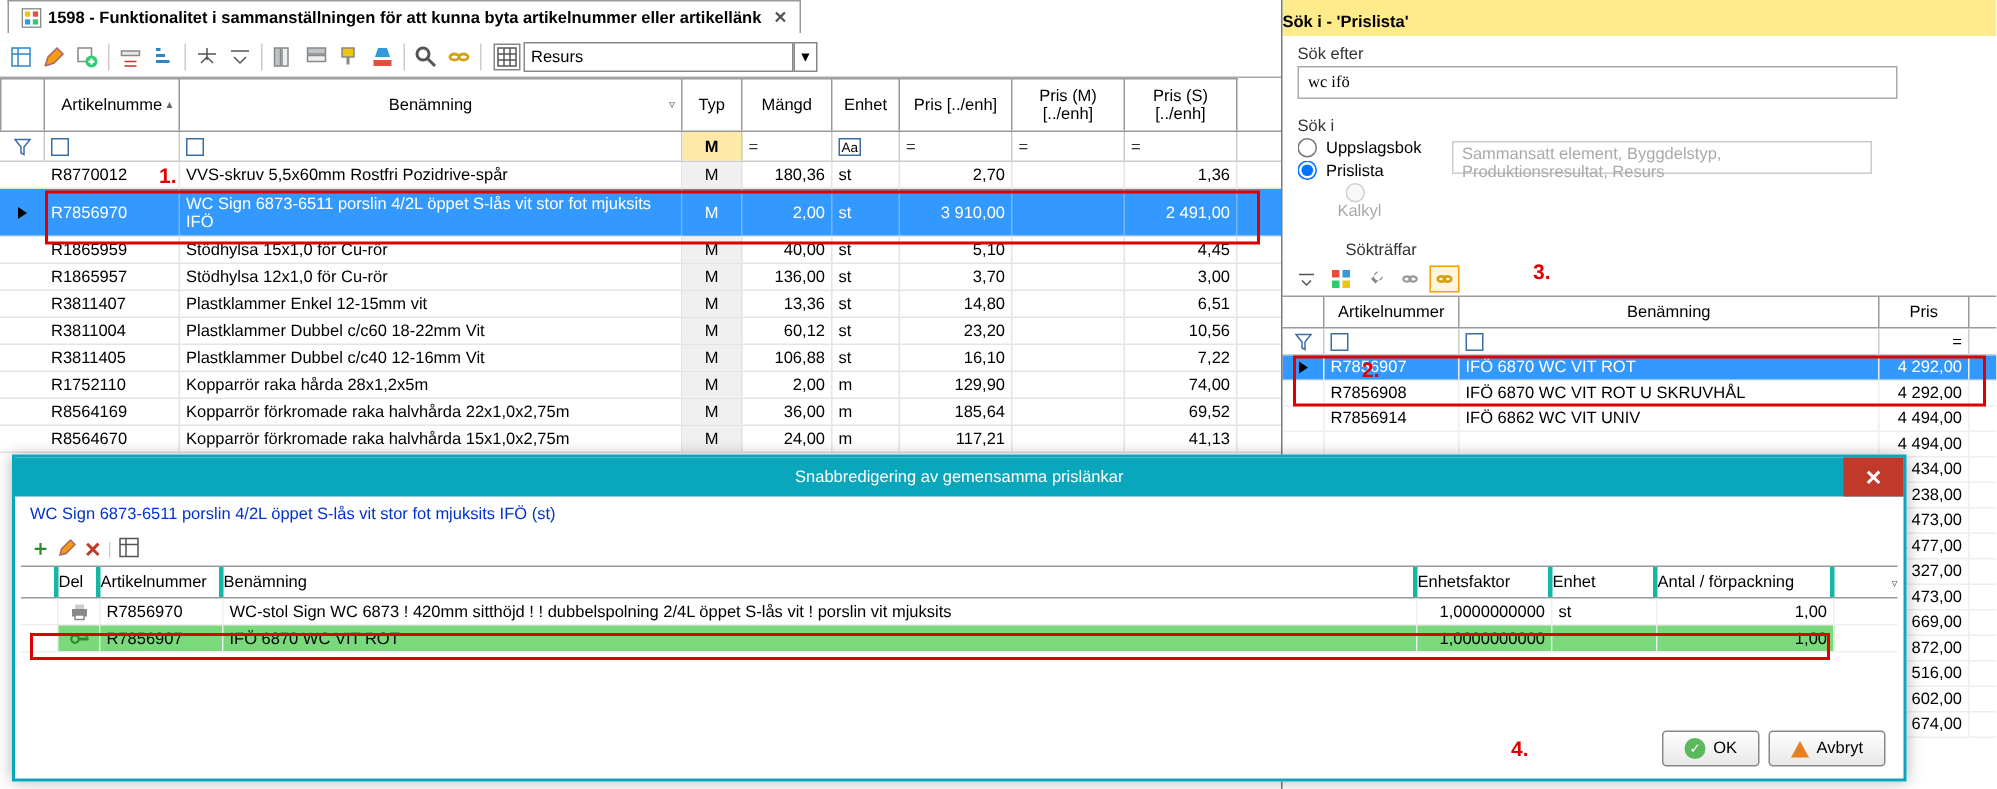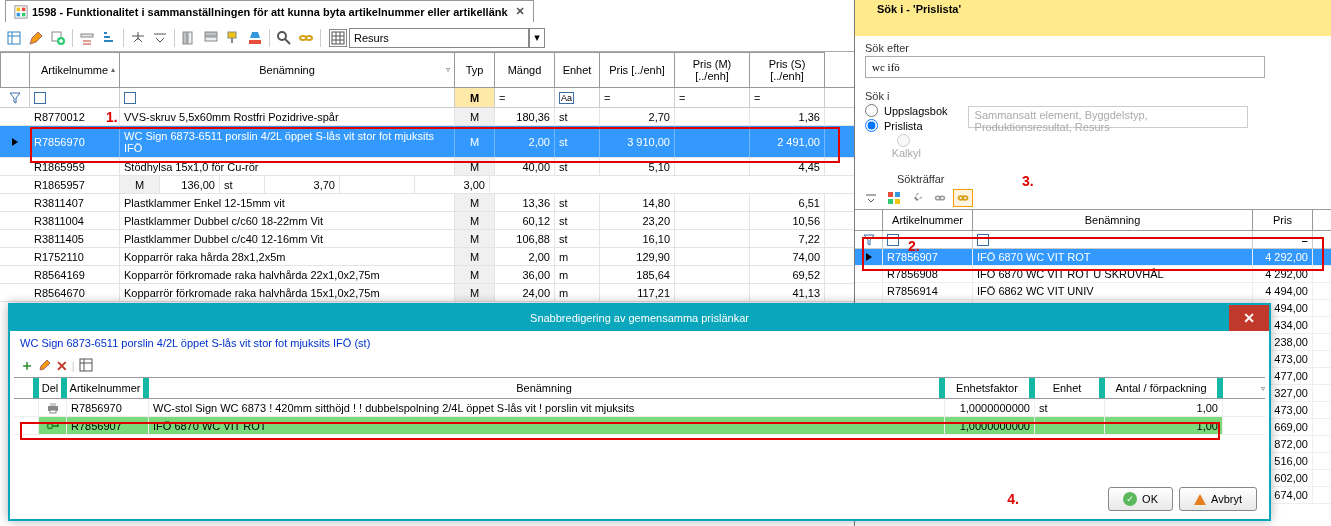--- a/index.html
+++ b/index.html
@@ -56,21 +56,21 @@
   .row-ptr { width: 30px; display: flex; align-items: center; justify-content: center; }
   .ptr-arrow { width: 0; height: 0; border-top: 4px solid transparent; border-bottom: 4px solid transparent; border-left: 6px solid #000; }
   
   .red-box { position: absolute; border: 2px solid #e00000; pointer-events: none; }
   .annotation { position: absolute; color: #e00000; font-weight: bold; font-size: 14px; }
   
   .col-typ-cell { background: #f0f0f0; }
   .grid-row.sel .col-typ-cell { background: #3399ff; }
   
   
-  .rp-header { background: #ffeb8c; padding: 3px 22px; font-weight: bold; height: 36px; display: flex; align-items: flex-start; }
+  .rp-header { background: #ffeb8c; padding: 3px 0; font-weight: bold; height: 24px; display: flex; align-items: flex-end; }
   .rp-section { padding: 6px 10px; }
   .rp-label { color: #333; margin-bottom: 2px; display: block; }
   .rp-input { width: 400px; height: 22px; border: 1px solid #aaa; padding: 2px 6px; font-family: Liberation Serif, serif; }
   .rp-radio-row { display: flex; align-items: center; margin: 2px 0; }
   .rp-radio-row input { margin-right: 6px; }
   .rp-disabled { color: #aaa; flex-direction: column; }
   .rp-extra { border: 1px solid #ccc; height: 22px; padding: 2px 6px; color: #aaa; width: 280px; }
   .rp-sokin { display: flex; gap: 20px; }
   
   .rp-toolbar { display: flex; align-items: center; gap: 3px; padding: 2px 6px; }
@@ -94,21 +94,21 @@
   
   .dialog { position: absolute; left: 8px; top: 303px; width: 1263px; height: 218px; background: #fff; border: 2px solid #0aa6bb; box-shadow: 0 0 10px rgba(0,0,0,0.3); }
   .dlg-title { background: #0aa6bb; color: #fff; height: 26px; display: flex; align-items: center; justify-content: center; font-size: 13px; position: relative; }
   .dlg-close { position: absolute; right: 0; top: 0; width: 40px; height: 26px; background: #c0392b; color: #fff; display: flex; align-items: center; justify-content: center; font-weight: bold; font-size: 14px; cursor: pointer; }
   .dlg-sub { color: #0033cc; padding: 6px 10px; font-size: 11px; }
   .dlg-toolbar { display: flex; align-items: center; gap: 4px; padding: 2px 10px; }
   .dlg-add { color: #2a8d2a; font-weight: bold; font-size: 14px; }
   .dlg-del { color: #c0392b; font-weight: bold; font-size: 14px; }
   
   .dlg-grid-header { display: flex; border-top: 1px solid #999; border-bottom: 1px solid #999; height: 22px; margin: 0 4px; }
-  .dlg-gh { border-right: 6px solid #14b8a6; display: flex; align-items: center; justify-content: center; }
+  .dlg-gh { border-right: 3px solid #14b8a6; display: flex; align-items: center; }
   .dc-h { width: 25px; }
   .dc-del { width: 28px; }
   .dc-art { width: 82px; }
   .dc-ben { width: 796px; }
   .dc-ef { width: 90px; }
   .dc-en { width: 70px; }
   .dc-af { width: 118px; }
   
   .dlg-row { display: flex; height: 18px; border-bottom: 1px solid #eee; margin: 0 4px; }
   .dlg-row .gc { border-right: 1px solid #eee; }
@@ -333,20 +333,21 @@
             <div class="gc col-typ c col-typ-cell">M</div>
             <div class="gc col-mangd r">40,00</div>
             <div class="gc col-enhet">st</div>
             <div class="gc col-pris r">5,10</div>
             <div class="gc col-prism r"></div>
             <div class="gc col-priss r">4,45</div>
           </div>
           <div class="grid-row">
             <div class="row-ptr col-handle"></div>
             <div class="gc col-art">R1865957</div>
+            <div class="gc col-ben" style="white-space:normal;">Stödhylsa 12x1,0 för Cu-rör</div>
             <div class="gc col-typ c col-typ-cell">M</div>
             <div class="gc col-mangd r">136,00</div>
             <div class="gc col-enhet">st</div>
             <div class="gc col-pris r">3,70</div>
             <div class="gc col-prism r"></div>
             <div class="gc col-priss r">3,00</div>
           </div>
           <div class="grid-row">
             <div class="row-ptr col-handle"></div>
             <div class="gc col-art">R3811407</div>

